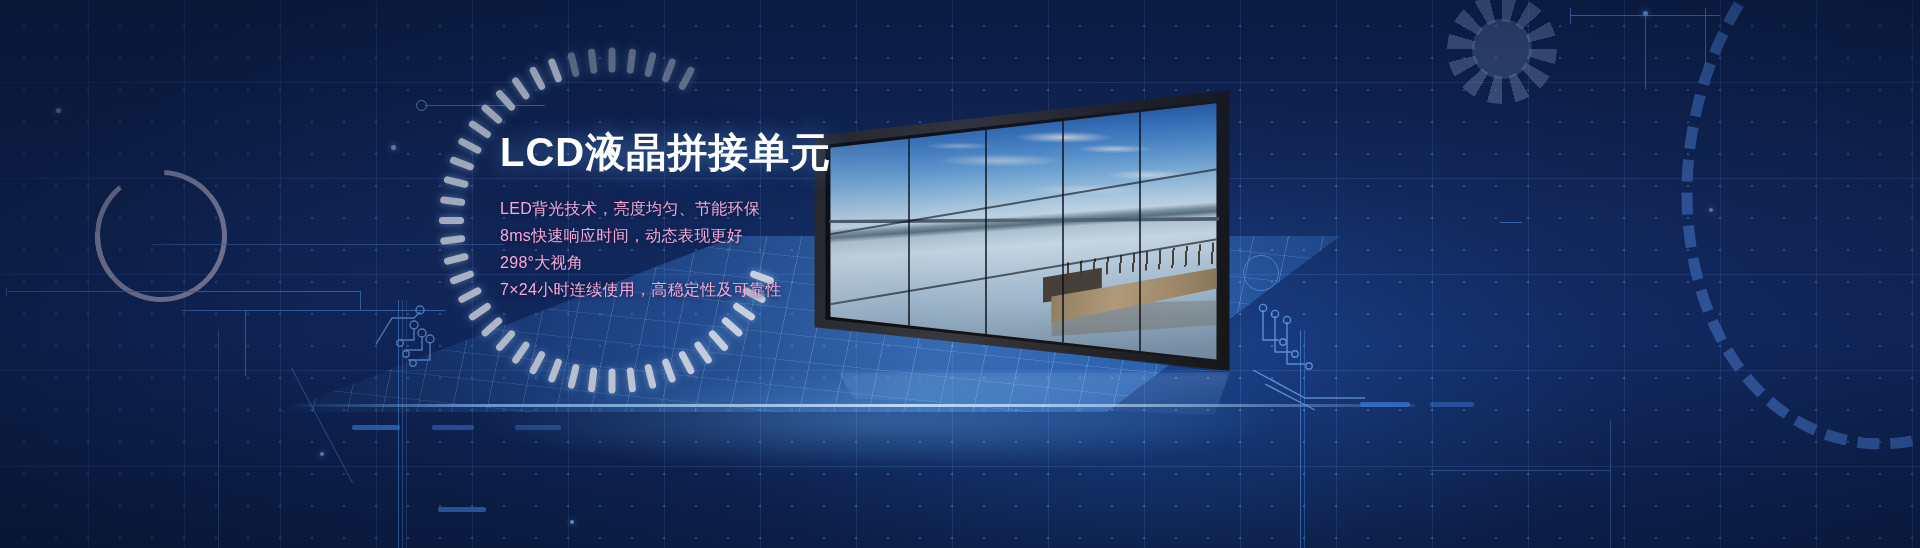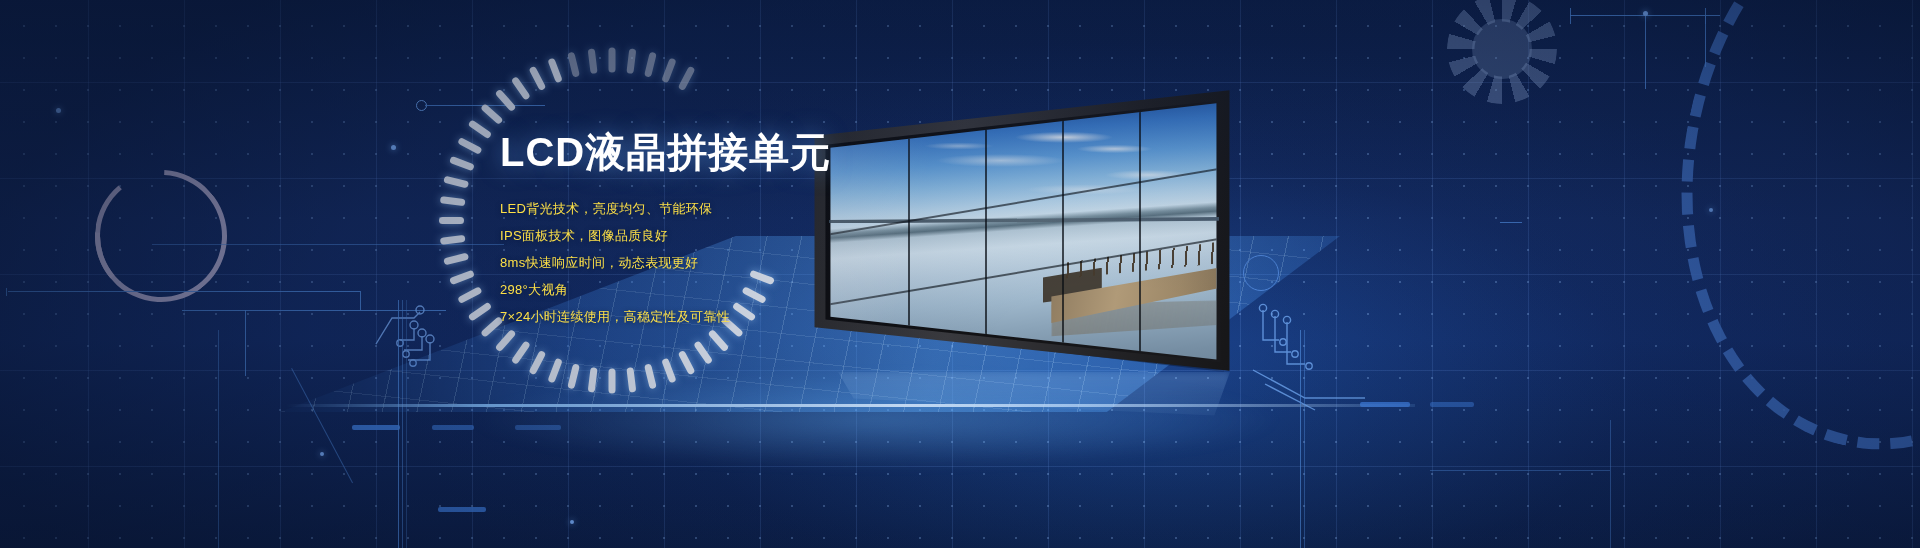--- a/index.html
+++ b/index.html
@@ -95,21 +95,21 @@
   .bar{position:absolute;height:5px;border-radius:2px;background:#3f7fe0;opacity:.9;}
 
   
   .circuit{position:absolute;opacity:.9;}
 
   
   .copy{position:absolute;left:500px;top:132px;width:430px;}
   .title{font-size:40px;line-height:1;color:#ffffff;letter-spacing:1px;font-weight:700;
     text-shadow:0 0 22px rgba(110,175,255,.55);white-space:nowrap;}
   .features{margin-top:24px;}
-  .feat{font-size:13px;line-height:26px;color:#fde047;letter-spacing:.3px;white-space:nowrap;
+  .feat{font-size:16px;line-height:26px;color:#f9a8d4;letter-spacing:.3px;white-space:nowrap;
     text-shadow:0 1px 5px rgba(8,24,60,.85);margin-bottom:1px;}
 
   
   .wall-wrap{position:absolute;left:812px;top:88px;width:420px;height:290px;}
   .wall-shadow{position:absolute;left:826px;top:110px;width:398px;height:262px;
     background:rgba(2,8,24,.55);filter:blur(14px);
     clip-path:polygon(0% 18%, 100% 0%, 100% 100%, 0% 82%);}
   .bezel{position:absolute;inset:0;
     background:linear-gradient(95deg,#2a2a2c 0%,#3a3a3e 35%,#232326 72%,#161618 100%);
     clip-path:polygon(0.6% 16.5%, 99.4% 0.8%, 99.4% 97.5%, 0.6% 82.5%);
@@ -327,20 +327,19 @@
     </div>
     <div class="wall-reflect"></div>
   </div>
 
   <div class="grid-fade"></div>
 
   <div class="copy">
     <div class="title">LCD液晶拼接单元</div>
     <div class="features">
       <div class="feat">LED背光技术，亮度均匀、节能环保</div>
-      <div class="feat">IPS面板技术，图像品质良好</div>
       <div class="feat">8ms快速响应时间，动态表现更好</div>
       <div class="feat">298°大视角</div>
       <div class="feat">7×24小时连续使用，高稳定性及可靠性</div>
     </div>
   </div>
 
 </div>
 
 </body></html>

